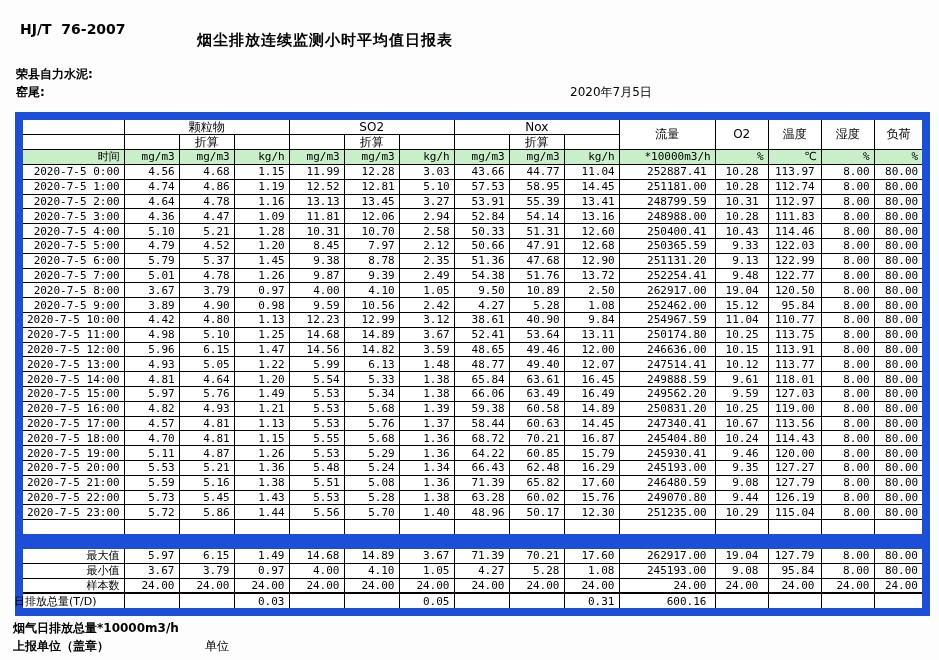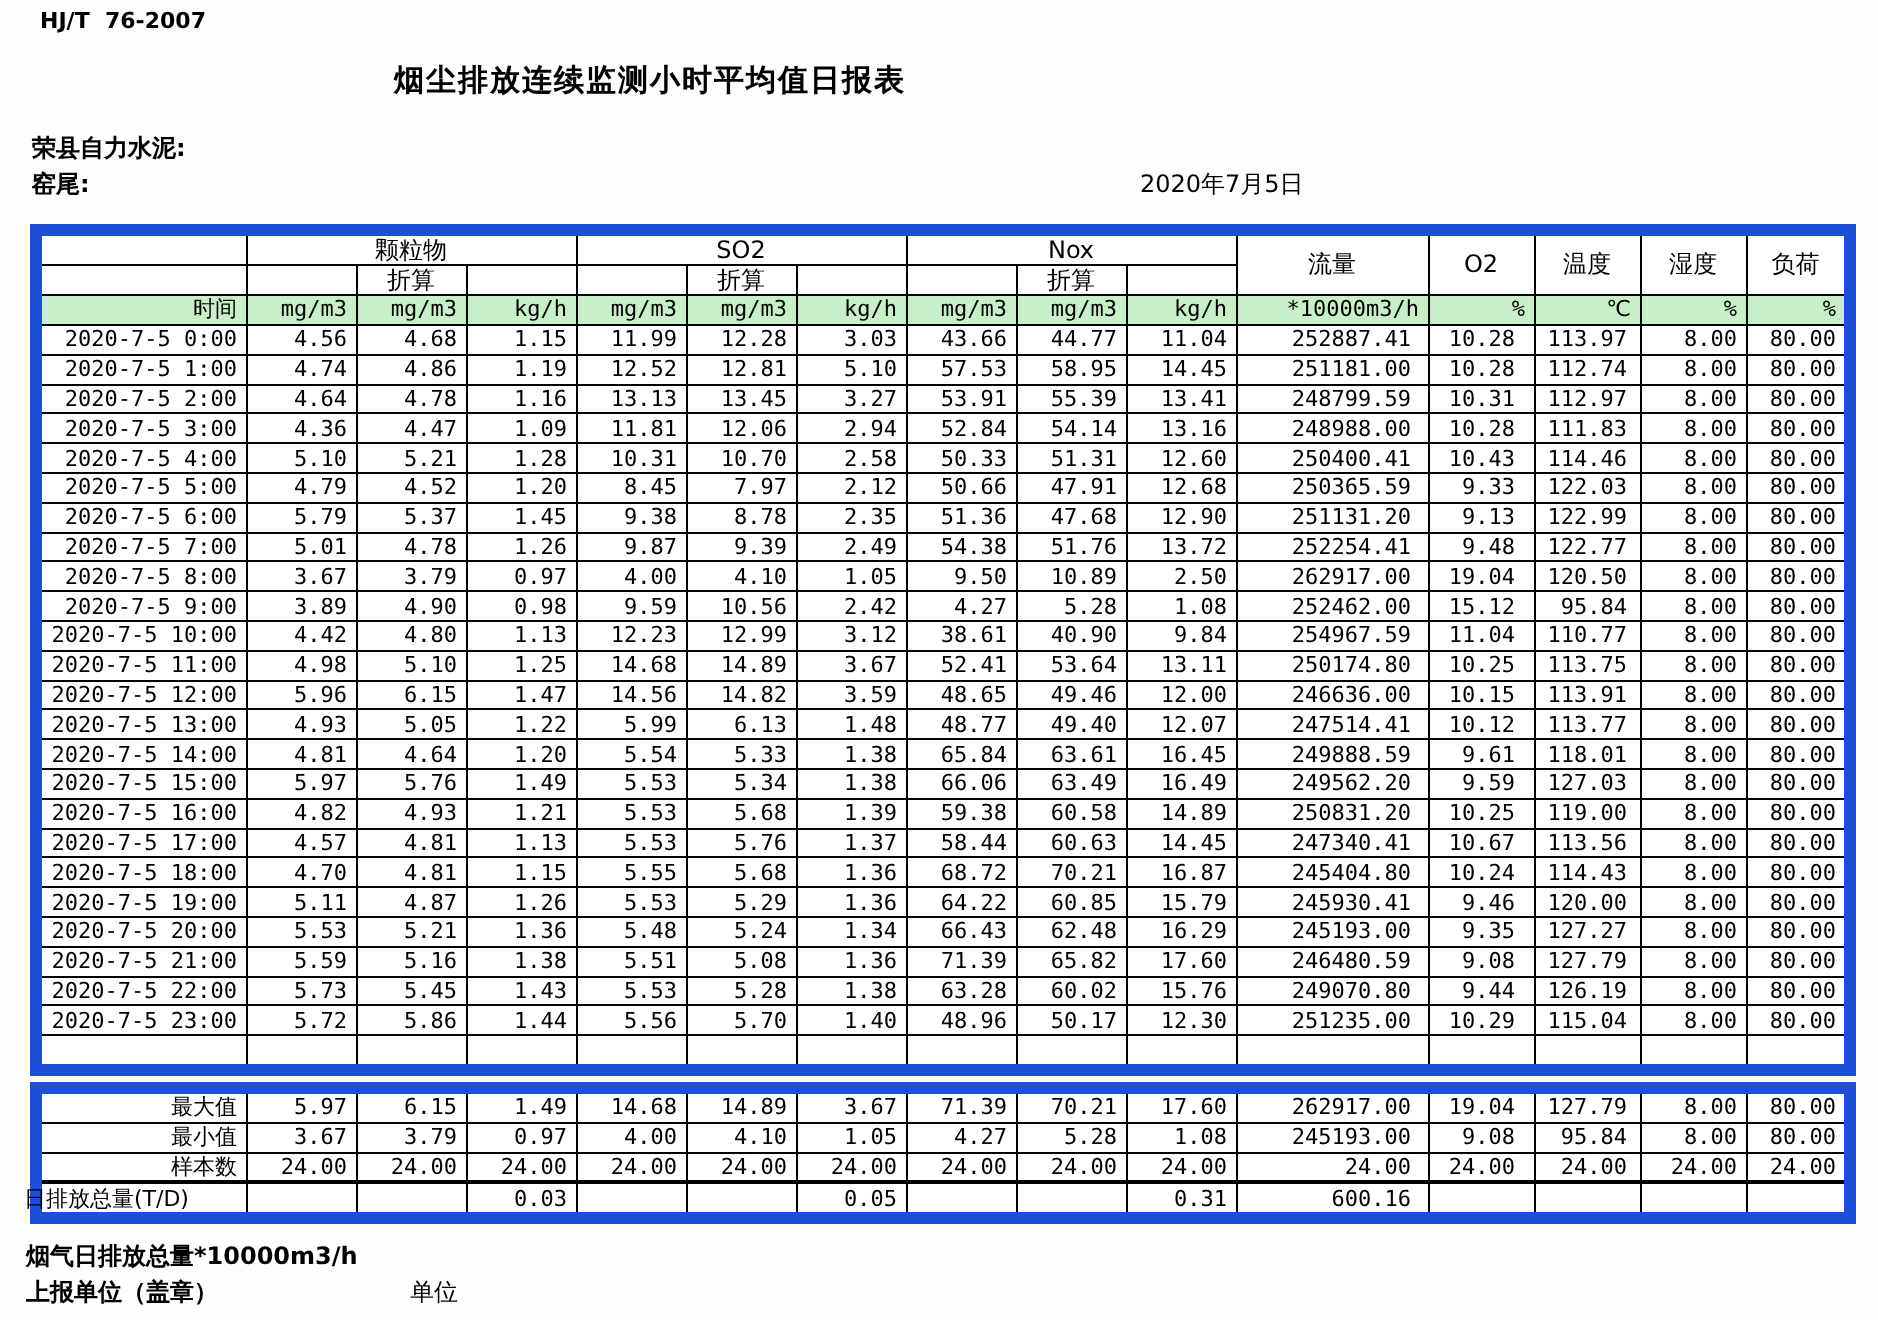--- a/index.html
+++ b/index.html
@@ -2,33 +2,33 @@
 <html><head>
 <meta charset="utf-8">
 <style>
   html,body{margin:0;padding:0;}
   body{
     width:939px;height:660px;position:relative;overflow:hidden;
     background:#fdfdfd;color:#000;
     font-family:"DejaVu Sans",sans-serif;
   }
   .abs{position:absolute;white-space:pre;}
-  .std-no{left:20px;top:4px;font-size:11px;font-weight:bold;}
+  .std-no{left:20px;top:21px;font-size:14px;font-weight:bold;}
   .title{left:325px;top:31px;transform:translateX(-50%);font-size:15px;font-weight:bold;letter-spacing:1px;}
   .company{left:16px;top:66px;font-size:12px;font-weight:bold;}
   .kiln{left:16px;top:84px;font-size:12px;font-weight:bold;}
   .date{left:570px;top:84px;font-size:12px;}
   .f1{left:13px;top:620px;font-size:12px;font-weight:bold;}
   .f2{left:13px;top:638px;font-size:12px;font-weight:bold;}
   .f3{left:205px;top:638px;font-size:12px;font-weight:normal;}
 
   table{border-collapse:collapse;table-layout:fixed;position:absolute;left:15px;background:#fff;}
   #main-table{top:112px;}
   #summary-table{top:541px;}
-  table{border:6px solid #1d4ed8;}
+  table{border:8px solid #1d4ed8;}
   td{
     border:1px solid #000;
     font-size:11px;line-height:1;height:13.8px;
     padding:0 4px;overflow:visible;white-space:nowrap;
     font-family:"DejaVu Sans Mono","DejaVu Sans",monospace;
   }
   td.ch{font-family:"DejaVu Sans",sans-serif;}
   .hdr td{text-align:center;font-size:12px;}
   .units td{background:#c8efc8;text-align:right;font-size:11px;height:14.5px;}
   .num{text-align:right;}

